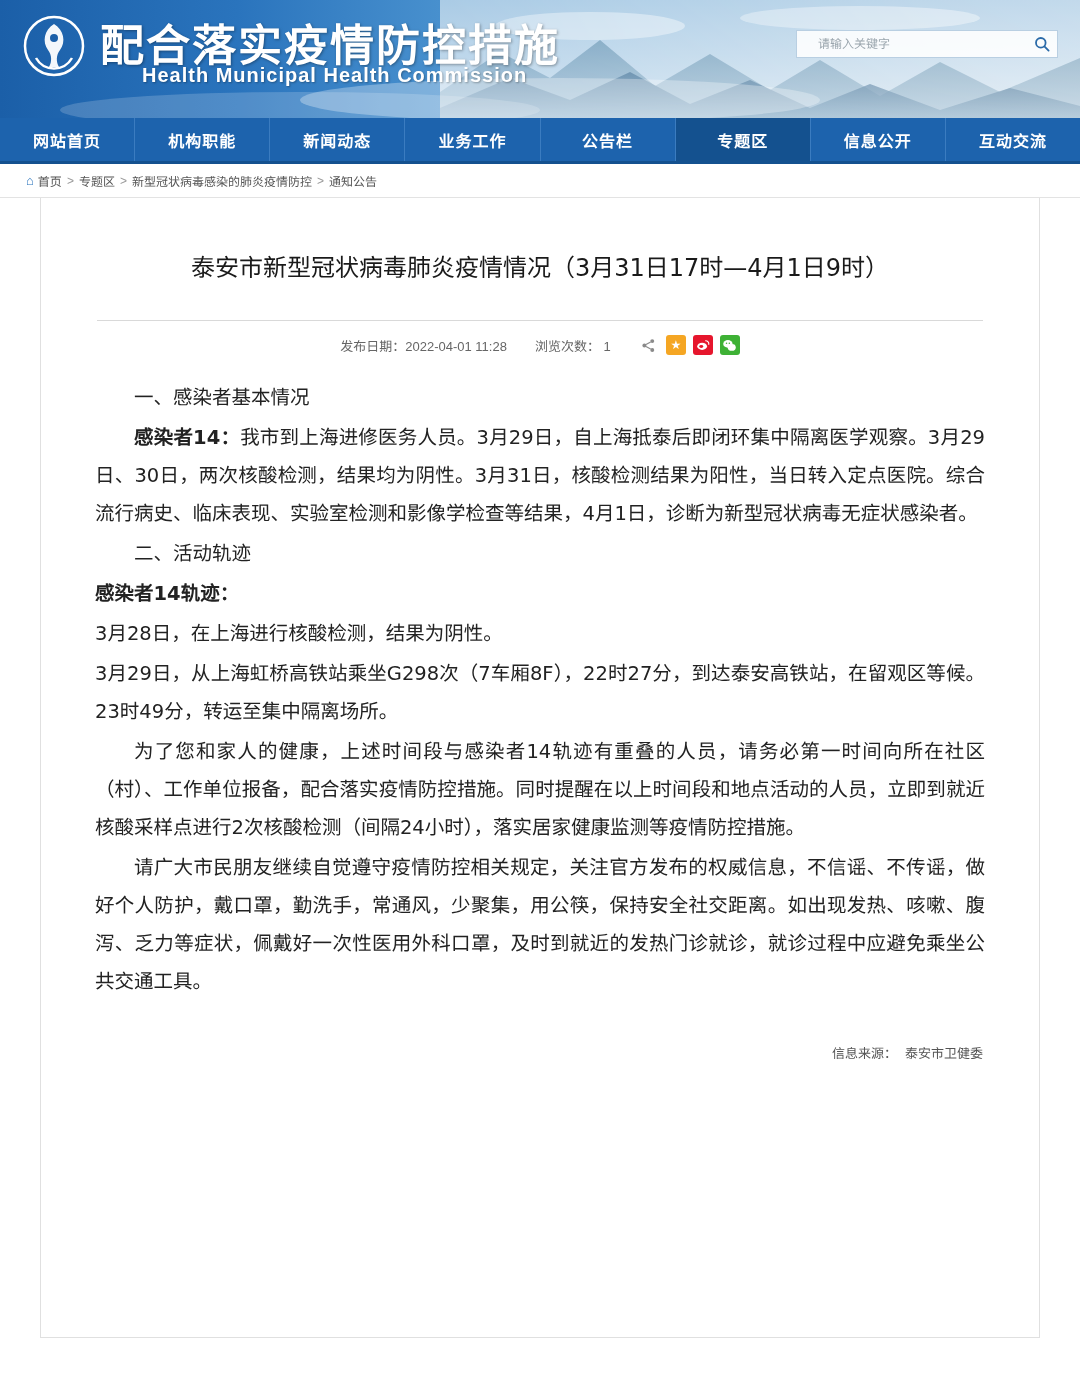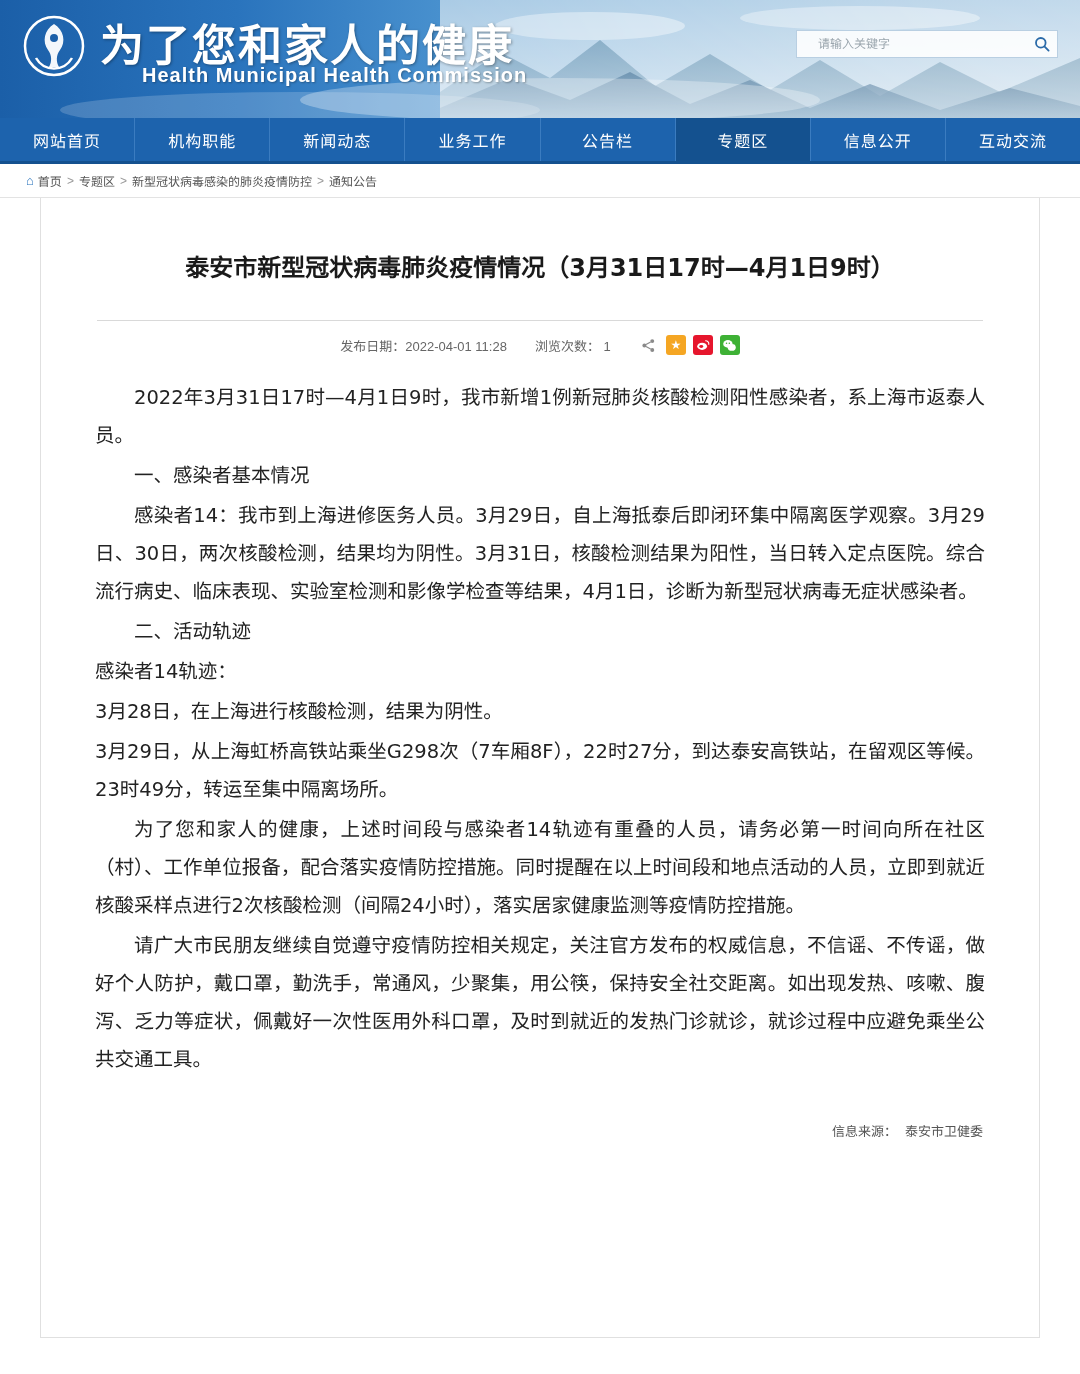--- a/index.html
+++ b/index.html
@@ -61,21 +61,21 @@
   }
 
   
   .nav {
     display: flex; height: 46px;
     background: #1d63ad;
     border-bottom: 3px solid #14518f;
   }
   .nav-item {
     flex: 1; display: flex; align-items: center; justify-content: center;
-    color: #fff; font-size: 16px; font-weight: normal;
+    color: #fff; font-size: 16px; font-weight: bold;
     border-right: 1px solid #3b7cc0;
     cursor: pointer;
     letter-spacing: 1px;
   }
   .nav-item:last-child { border-right: 0; }
   .nav-item.active { background: #14518f; }
 
   
   .crumb {
     height: 34px; display: flex; align-items: center;
@@ -91,21 +91,21 @@
   .content-wrap { background: #fff; padding: 0 40px; }
   .card {
     border: 1px solid #e0e0e0;
     border-top: 0;
     margin: 0 auto;
     padding: 44px 50px 30px;
     min-height: 1140px;
     position: relative;
   }
   .doc-title {
-    text-align: center; font-size: 24px; font-weight: bold; color: #1a1a1a;
+    text-align: center; font-size: 24px; font-weight: normal; color: #1a1a1a;
     line-height: 1.5; margin: 8px 0 34px;
     font-family: "DejaVu Sans", "Liberation Sans", sans-serif;
   }
   .meta-rule { border-top: 1px solid #d9d9d9; margin: 0 6px; }
   .meta {
     display: flex; align-items: center; justify-content: center;
     gap: 28px; padding: 14px 0 18px;
     font-size: 13px; color: #666;
   }
   .meta .share { display: flex; align-items: center; gap: 7px; }
@@ -119,21 +119,21 @@
   .ico-weibo { background: #e6162d; }
   .ico-wechat { background: #3eb135; }
 
   .article { padding: 6px 4px 0; }
   .article p {
     font-size: 19.5px; line-height: 1.95; color: #222; margin: 0 0 2px;
     text-align: justify;
     font-family: "DejaVu Sans", "Liberation Sans", sans-serif;
   }
   .article p.indent { text-indent: 2em; }
-  .article p b { font-weight: normal; margin-top: 8px; }
+  .article p b { font-weight: bold; margin-top: 8px; }
 
   .source {
     text-align: right; font-size: 13px; color: #555;
     padding: 40px 6px 10px;
   }
   .source .lbl { margin-right: 8px; }
 </style>
 </head>
 <body>
 
@@ -166,21 +166,21 @@
       <ellipse cx="300" cy="110" rx="240" ry="18" fill="#ffffff" opacity=".18"></ellipse>
     </svg>
 
     <svg class="emblem" viewBox="0 0 64 72">
       <circle cx="32" cy="34" r="29" fill="none" stroke="#ffffff" stroke-width="2.5"></circle>
       <path d="M32 12 C22 18, 20 30, 26 38 C30 43, 30 50, 27 55 L37 55 C34 50, 34 43, 38 38 C44 30, 42 18, 32 12 Z" fill="#ffffff" opacity=".95"></path>
       <path d="M14 46 C22 60, 42 60, 50 46" fill="none" stroke="#ffffff" stroke-width="2.5"></path>
       <circle cx="32" cy="26" r="4" fill="#1b5fa8"></circle>
     </svg>
 
-    <div class="title-cn">为了您和家人的健康</div>
+    <div class="title-cn">配合落实疫情防控措施</div>
     <div class="title-en">Health  Municipal  Health  Commission</div>
 
     <div class="search-box">
       <input type="text" placeholder="请输入关键字" style="">
       <button class="search-btn">
         <svg width="16" height="16" viewBox="0 0 16 16">
           <circle cx="6.8" cy="6.8" r="4.8" fill="none" stroke="#2a6aa8" stroke-width="1.8"></circle>
           <line x1="10.4" y1="10.4" x2="14.6" y2="14.6" stroke="#2a6aa8" stroke-width="1.8" stroke-linecap="round"></line>
         </svg>
       </button>
@@ -247,21 +247,20 @@
               <ellipse cx="6.3" cy="6.3" rx="5" ry="4.1" fill="#fff"></ellipse>
               <ellipse cx="10.4" cy="10" rx="4.3" ry="3.6" fill="#fff"></ellipse>
               <circle cx="4.8" cy="5.6" r=".8" fill="#3eb135"></circle>
               <circle cx="7.8" cy="5.6" r=".8" fill="#3eb135"></circle>
             </svg>
           </span>
         </div>
       </div>
 
       <div class="article">
-        <p class="indent">2022年3月31日17时—4月1日9时，我市新增1例新冠肺炎核酸检测阳性感染者，系上海市返泰人员。</p>
         <p class="indent">一、感染者基本情况</p>
         <p class="indent"><b>感染者14：</b><span>我市到上海进修医务人员。3月29日，自上海抵泰后即闭环集中隔离医学观察。3月29日、30日，两次核酸检测，结果均为阴性。3月31日，核酸检测结果为阳性，当日转入定点医院。综合流行病史、临床表现、实验室检测和影像学检查等结果，4月1日，诊断为新型冠状病毒无症状感染者。</span></p>
         <p class="indent">二、活动轨迹</p>
         <p><b>感染者14轨迹：</b></p>
         <p>3月28日，在上海进行核酸检测，结果为阴性。</p>
         <p>3月29日，从上海虹桥高铁站乘坐G298次（7车厢8F），22时27分，到达泰安高铁站，在留观区等候。23时49分，转运至集中隔离场所。</p>
         <p class="indent">为了您和家人的健康，上述时间段与感染者14轨迹有重叠的人员，请务必第一时间向所在社区（村）、工作单位报备，配合落实疫情防控措施。同时提醒在以上时间段和地点活动的人员，立即到就近核酸采样点进行2次核酸检测（间隔24小时），落实居家健康监测等疫情防控措施。</p>
         <p class="indent">请广大市民朋友继续自觉遵守疫情防控相关规定，关注官方发布的权威信息，不信谣、不传谣，做好个人防护，戴口罩，勤洗手，常通风，少聚集，用公筷，保持安全社交距离。如出现发热、咳嗽、腹泻、乏力等症状，佩戴好一次性医用外科口罩，及时到就近的发热门诊就诊，就诊过程中应避免乘坐公共交通工具。</p>
       </div>
 

